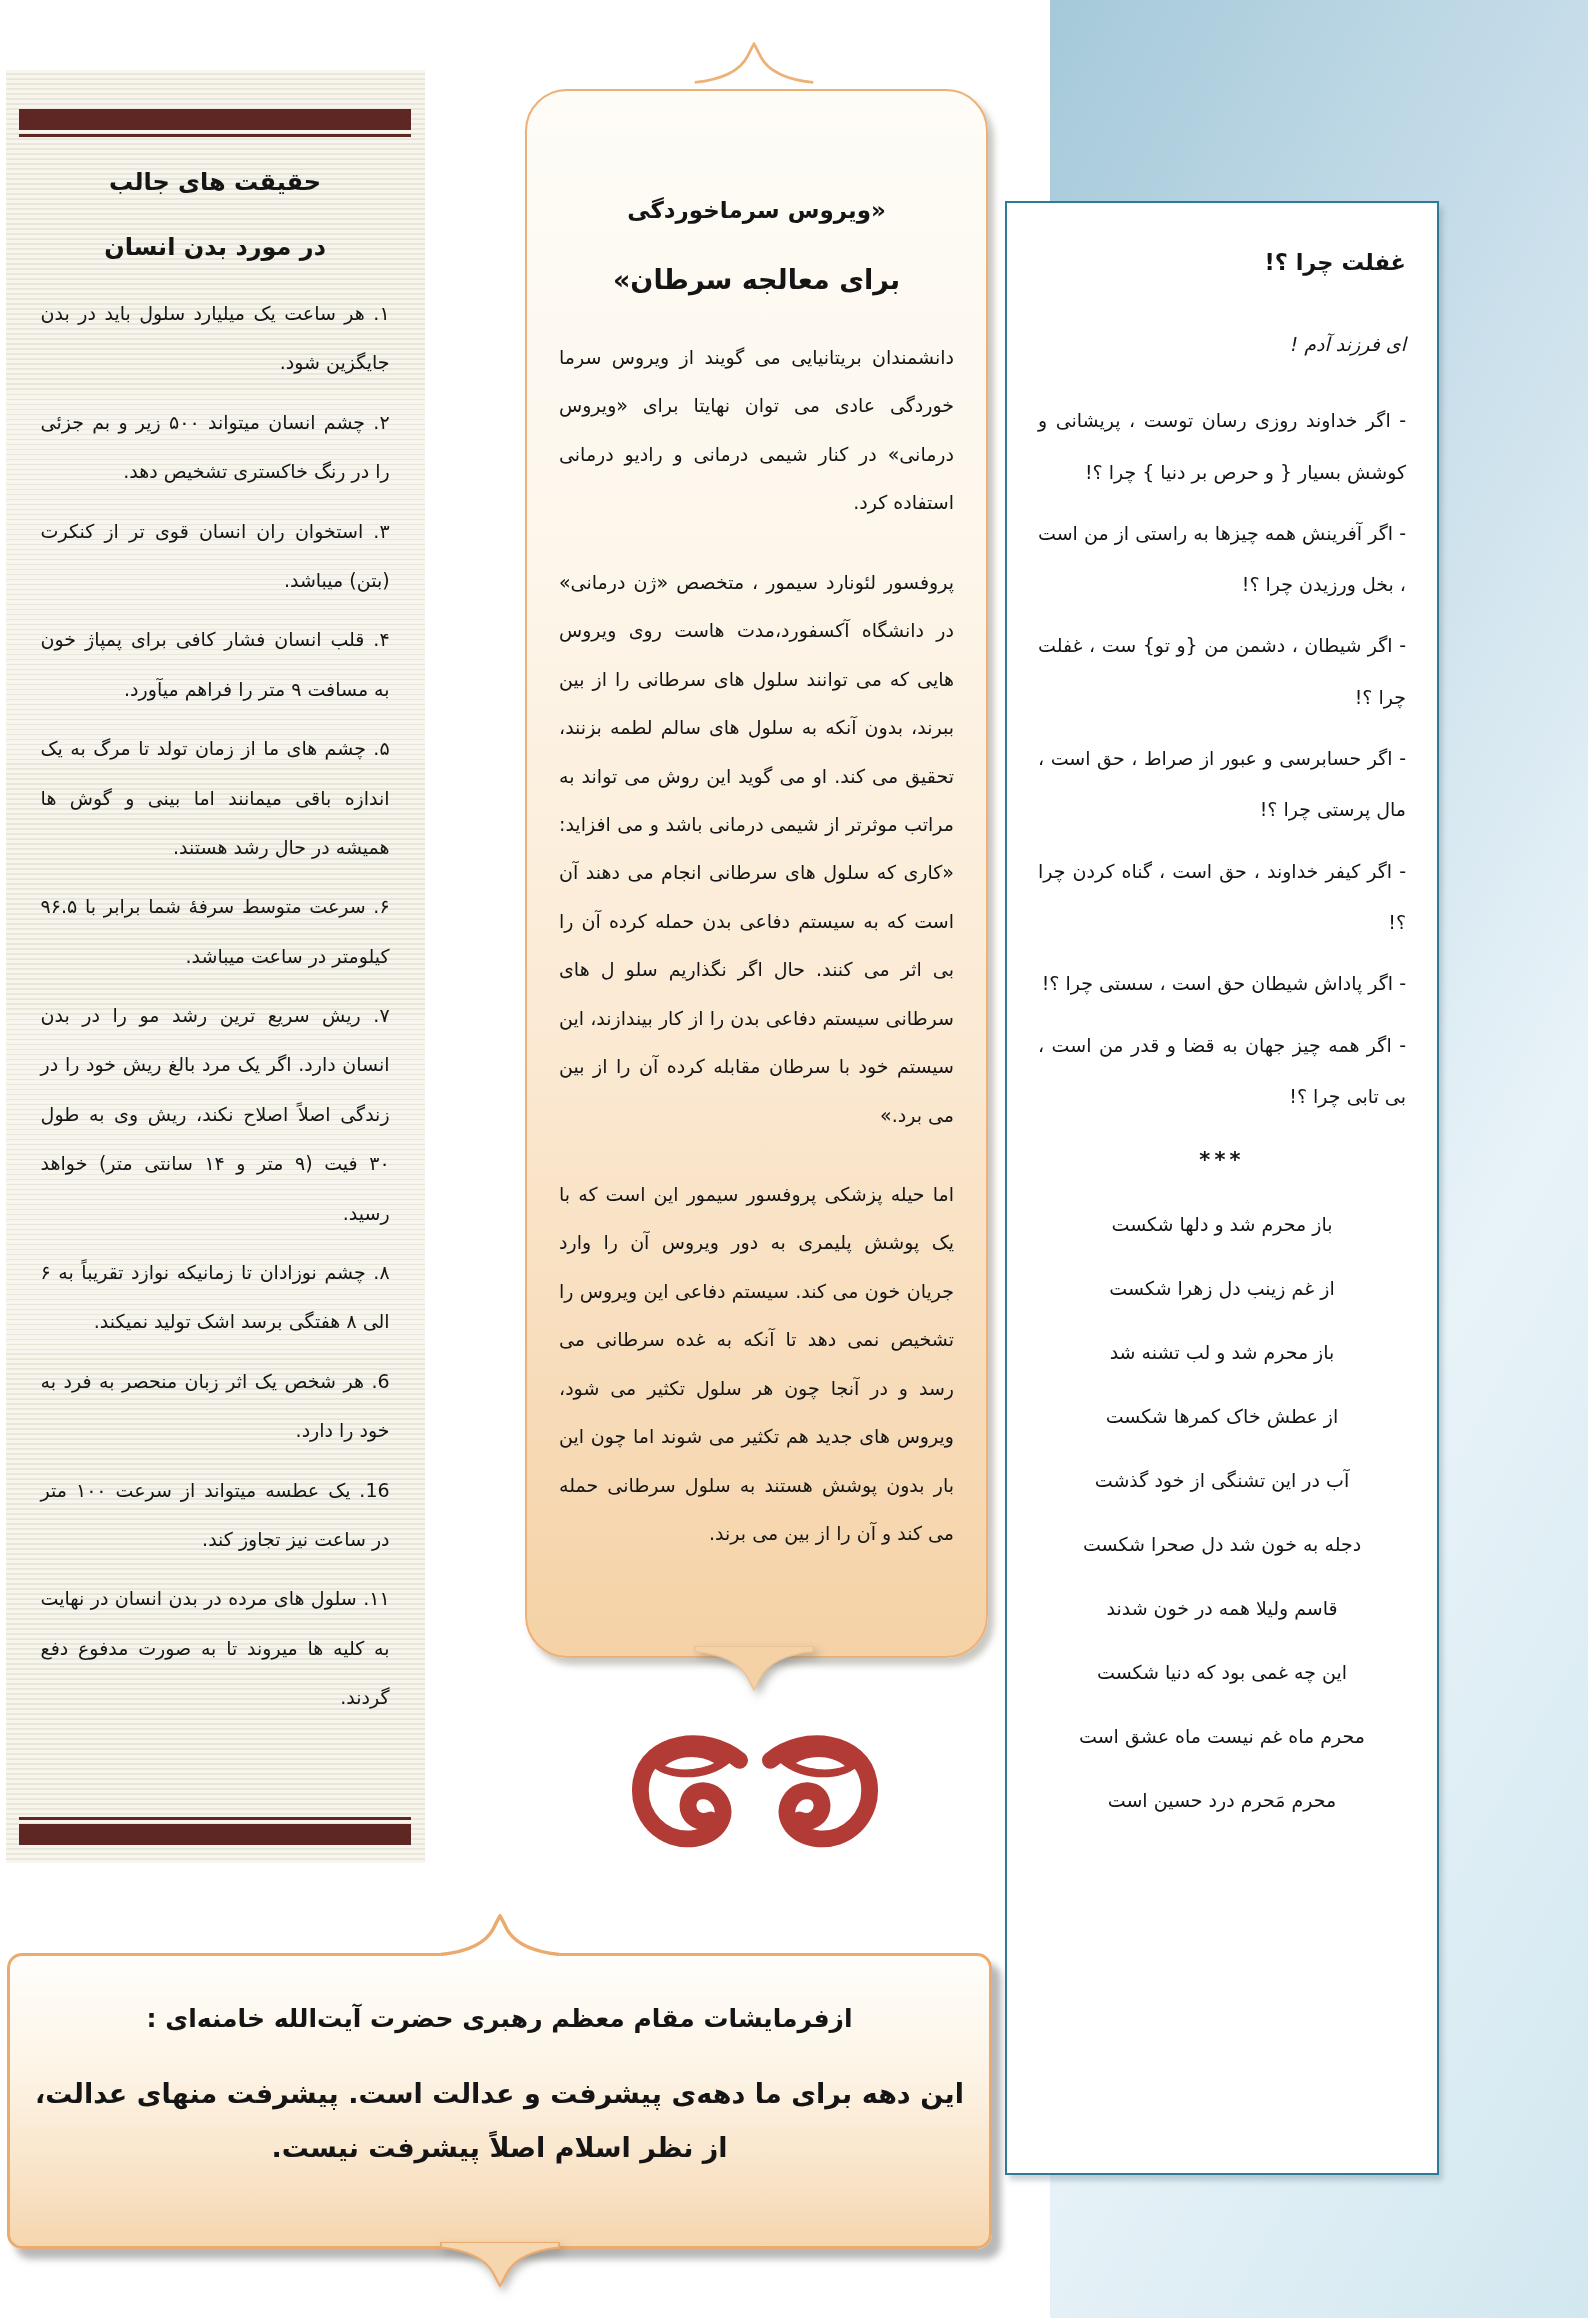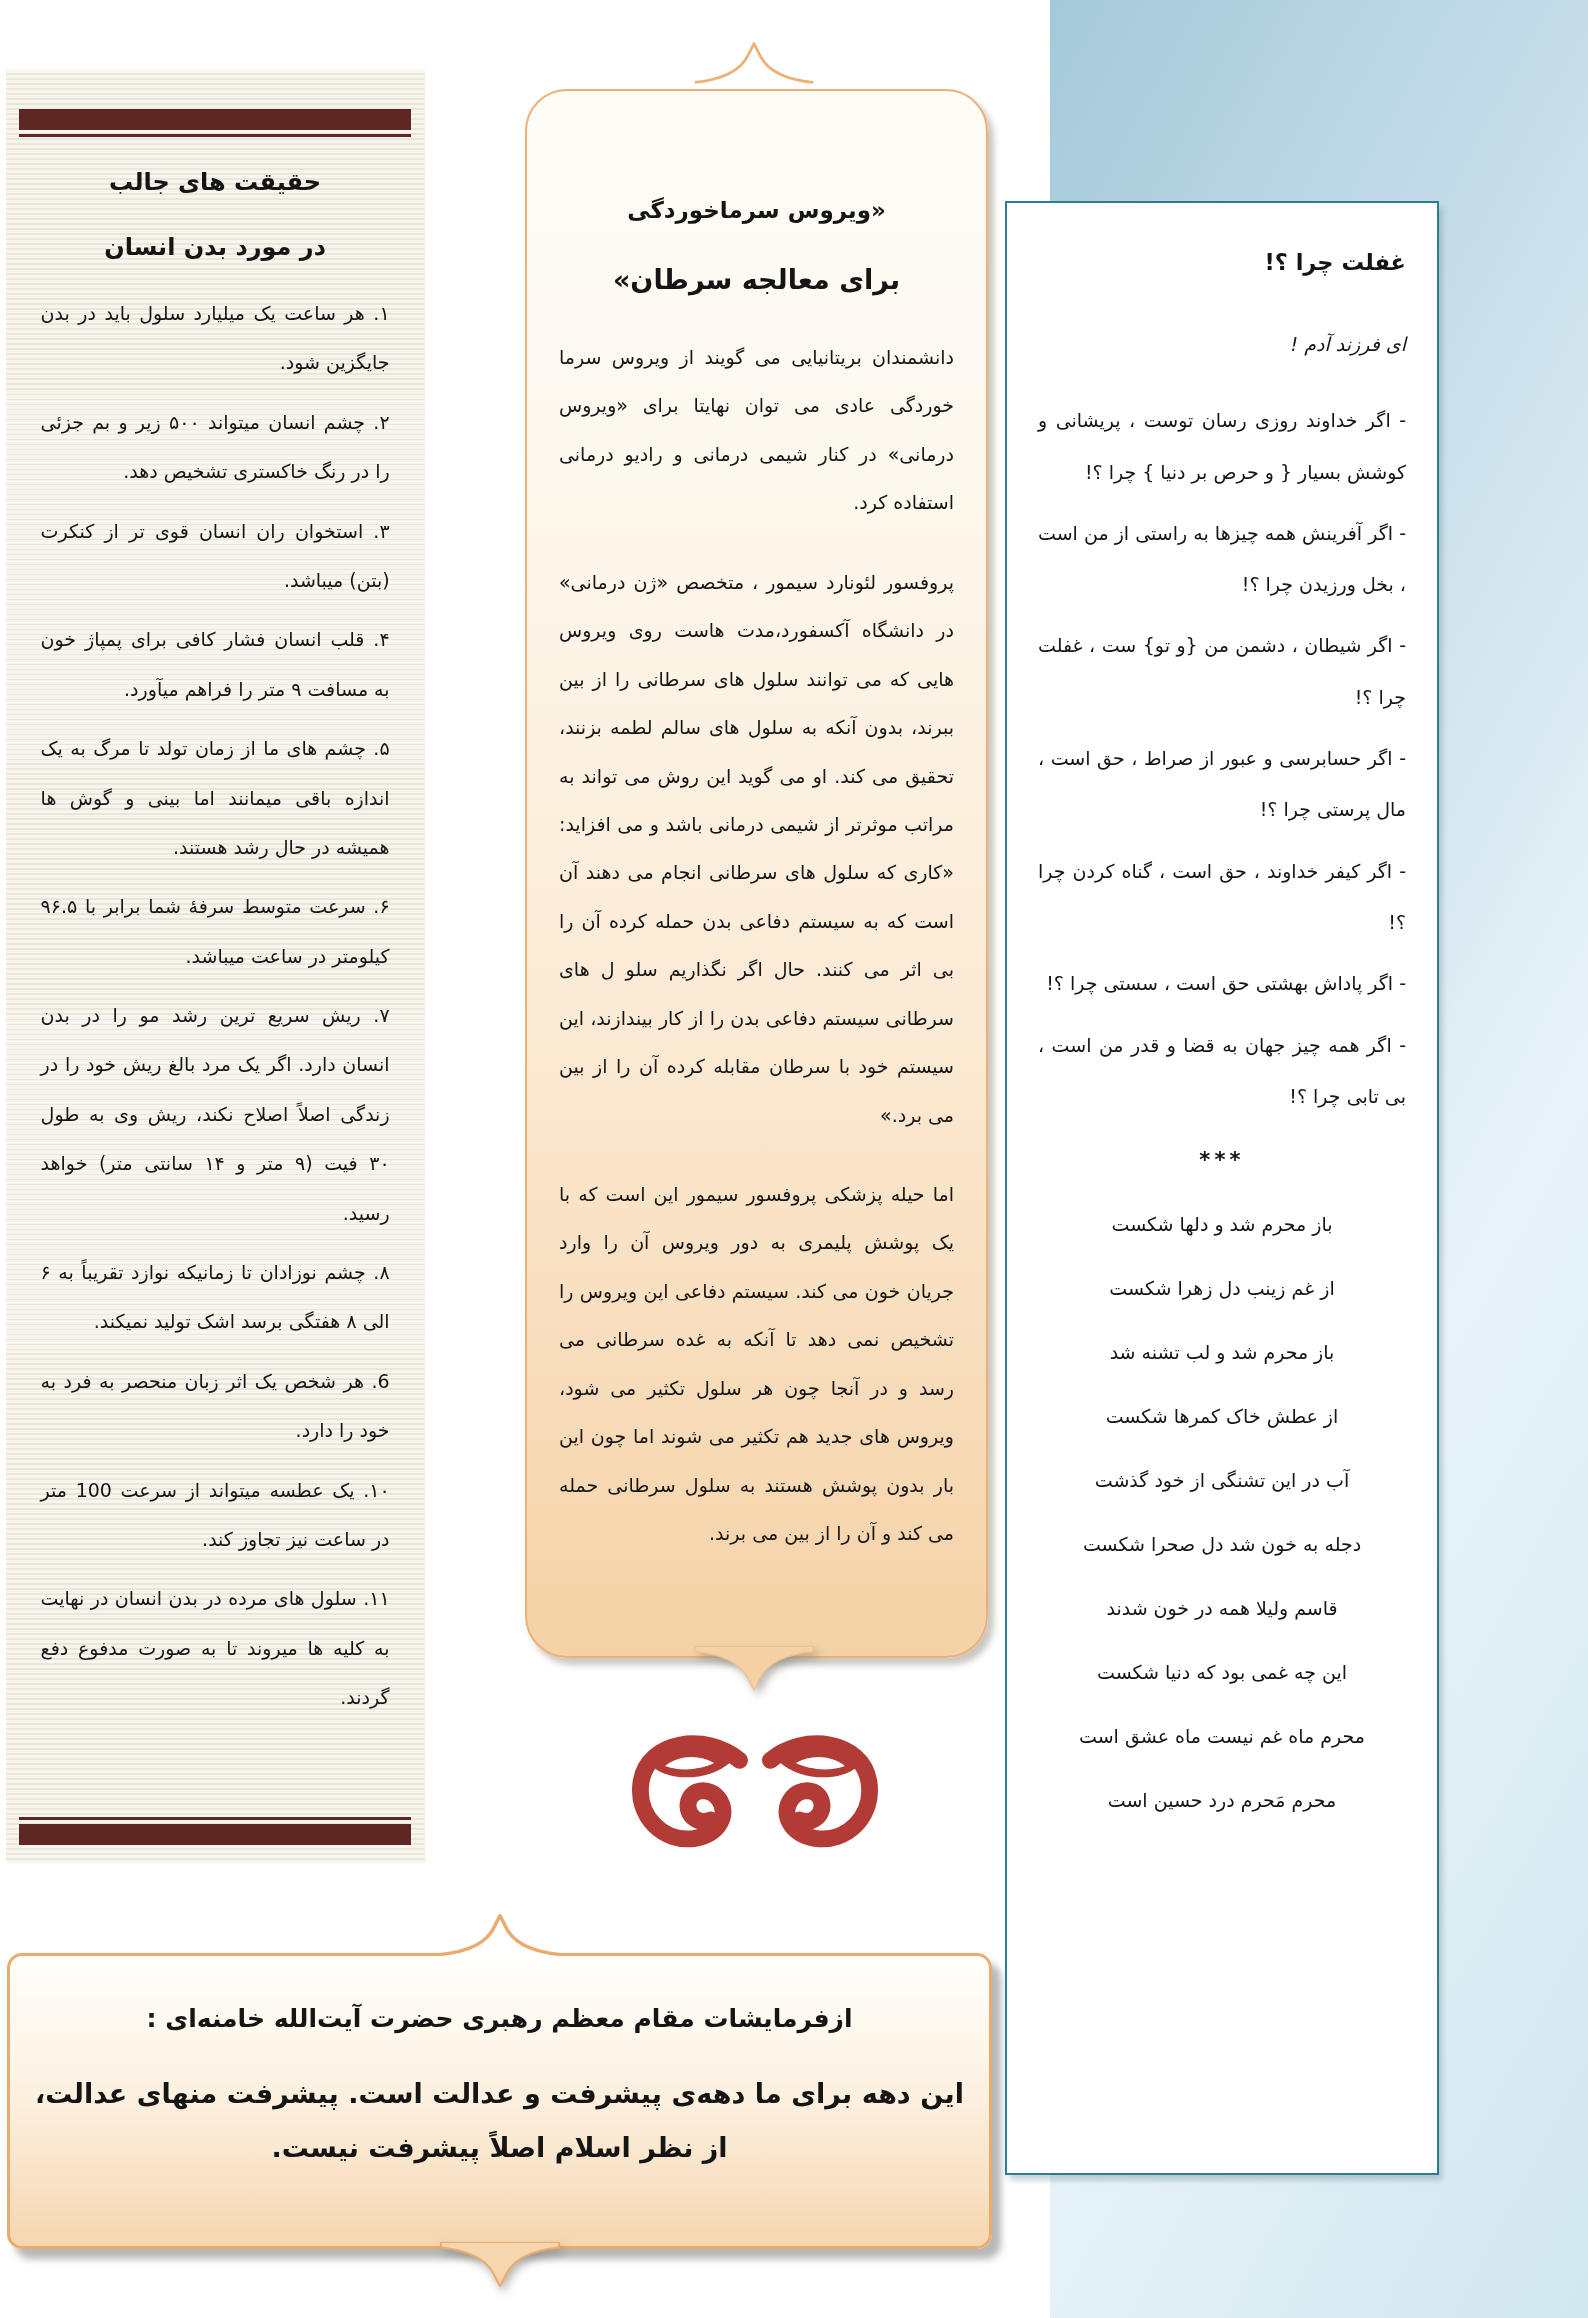--- a/index.html
+++ b/index.html
@@ -76,21 +76,21 @@
     <div class="facts">
       <p>۱. هر ساعت یک میلیارد سلول باید در بدن جایگزین شود.</p>
       <p>۲. چشم انسان میتواند ۵۰۰ زیر و بم جزئی را در رنگ خاکستری تشخیص دهد.</p>
       <p>۳. استخوان ران انسان قوی تر از کنکرت (بتن) میباشد.</p>
       <p>۴. قلب انسان فشار کافی برای پمپاژ خون به مسافت ۹ متر را فراهم میآورد.</p>
       <p>۵. چشم های ما از زمان تولد تا مرگ به یک اندازه باقی میمانند اما بینی و گوش ها همیشه در حال رشد هستند.</p>
       <p>۶. سرعت متوسط سرفهٔ شما برابر با ۹۶.۵ کیلومتر در ساعت میباشد.</p>
       <p>۷. ریش سریع ترین رشد مو را در بدن انسان دارد. اگر یک مرد بالغ ریش خود را در زندگی اصلاً اصلاح نکند، ریش وی به طول ۳۰ فیت (۹ متر و ۱۴ سانتی متر) خواهد رسید.</p>
       <p>۸. چشم نوزادان تا زمانیکه نوازد تقریباً به ۶ الی ۸ هفتگی برسد اشک تولید نمیکند.</p>
       <p>6. هر شخص یک اثر زبان منحصر به فرد به خود را دارد.</p>
-      <p>۱۰. یک عطسه میتواند از سرعت 100 متر در ساعت نیز تجاوز کند.</p>
+      <p>16. یک عطسه میتواند از سرعت ۱۰۰ متر در ساعت نیز تجاوز کند.</p>
       <p>۱۱. سلول های مرده در بدن انسان در نهایت به کلیه ها میروند تا به صورت مدفوع دفع گردند.</p>
     </div>
     <div class="left-col-bottom">
       <div class="rule-line-b"></div>
       <div class="rule-bar-b"></div>
     </div>
   </div>
 
   <div class="mid-box">
     <div class="mid-title">«ویروس سرماخوردگی</div>
@@ -121,21 +121,21 @@
 
   <div class="white-box">
     <div class="wb-inner">
       <div class="wb-title">غفلت چرا ؟!</div>
       <div class="wb-intro">ای فرزند آدم !</div>
       <p class="r-item">- اگر خداوند روزی رسان توست ، پریشانی و کوشش بسیار { و حرص بر دنیا } چرا ؟!</p>
       <p class="r-item">- اگر آفرینش همه چیزها به راستی از من است ، بخل ورزیدن چرا ؟!</p>
       <p class="r-item">- اگر شیطان ، دشمن من {و تو} ست ، غفلت چرا ؟!</p>
       <p class="r-item">- اگر حسابرسی و عبور از صراط ، حق است ، مال پرستی چرا ؟!</p>
       <p class="r-item">- اگر کیفر خداوند ، حق است ، گناه کردن چرا ؟!</p>
-      <p class="r-item">- اگر پاداش بهشتی حق است ، سستی چرا ؟!</p>
+      <p class="r-item">- اگر پاداش شیطان حق است ، سستی چرا ؟!</p>
       <p class="r-item">- اگر همه چیز جهان به قضا و قدر من است ، بی تابی چرا ؟!</p>
       <div class="wb-sep">***</div>
       <div class="poem-line">باز محرم شد و دلها شکست</div>
       <div class="poem-line">از غم زینب دل زهرا شکست</div>
       <div class="poem-line">باز محرم شد و لب تشنه شد</div>
       <div class="poem-line">از عطش خاک کمرها شکست</div>
       <div class="poem-line">آب در این تشنگی از خود گذشت</div>
       <div class="poem-line">دجله به خون شد دل صحرا شکست</div>
       <div class="poem-line">قاسم ولیلا همه در خون شدند</div>
       <div class="poem-line">این چه غمی بود که دنیا شکست</div>

